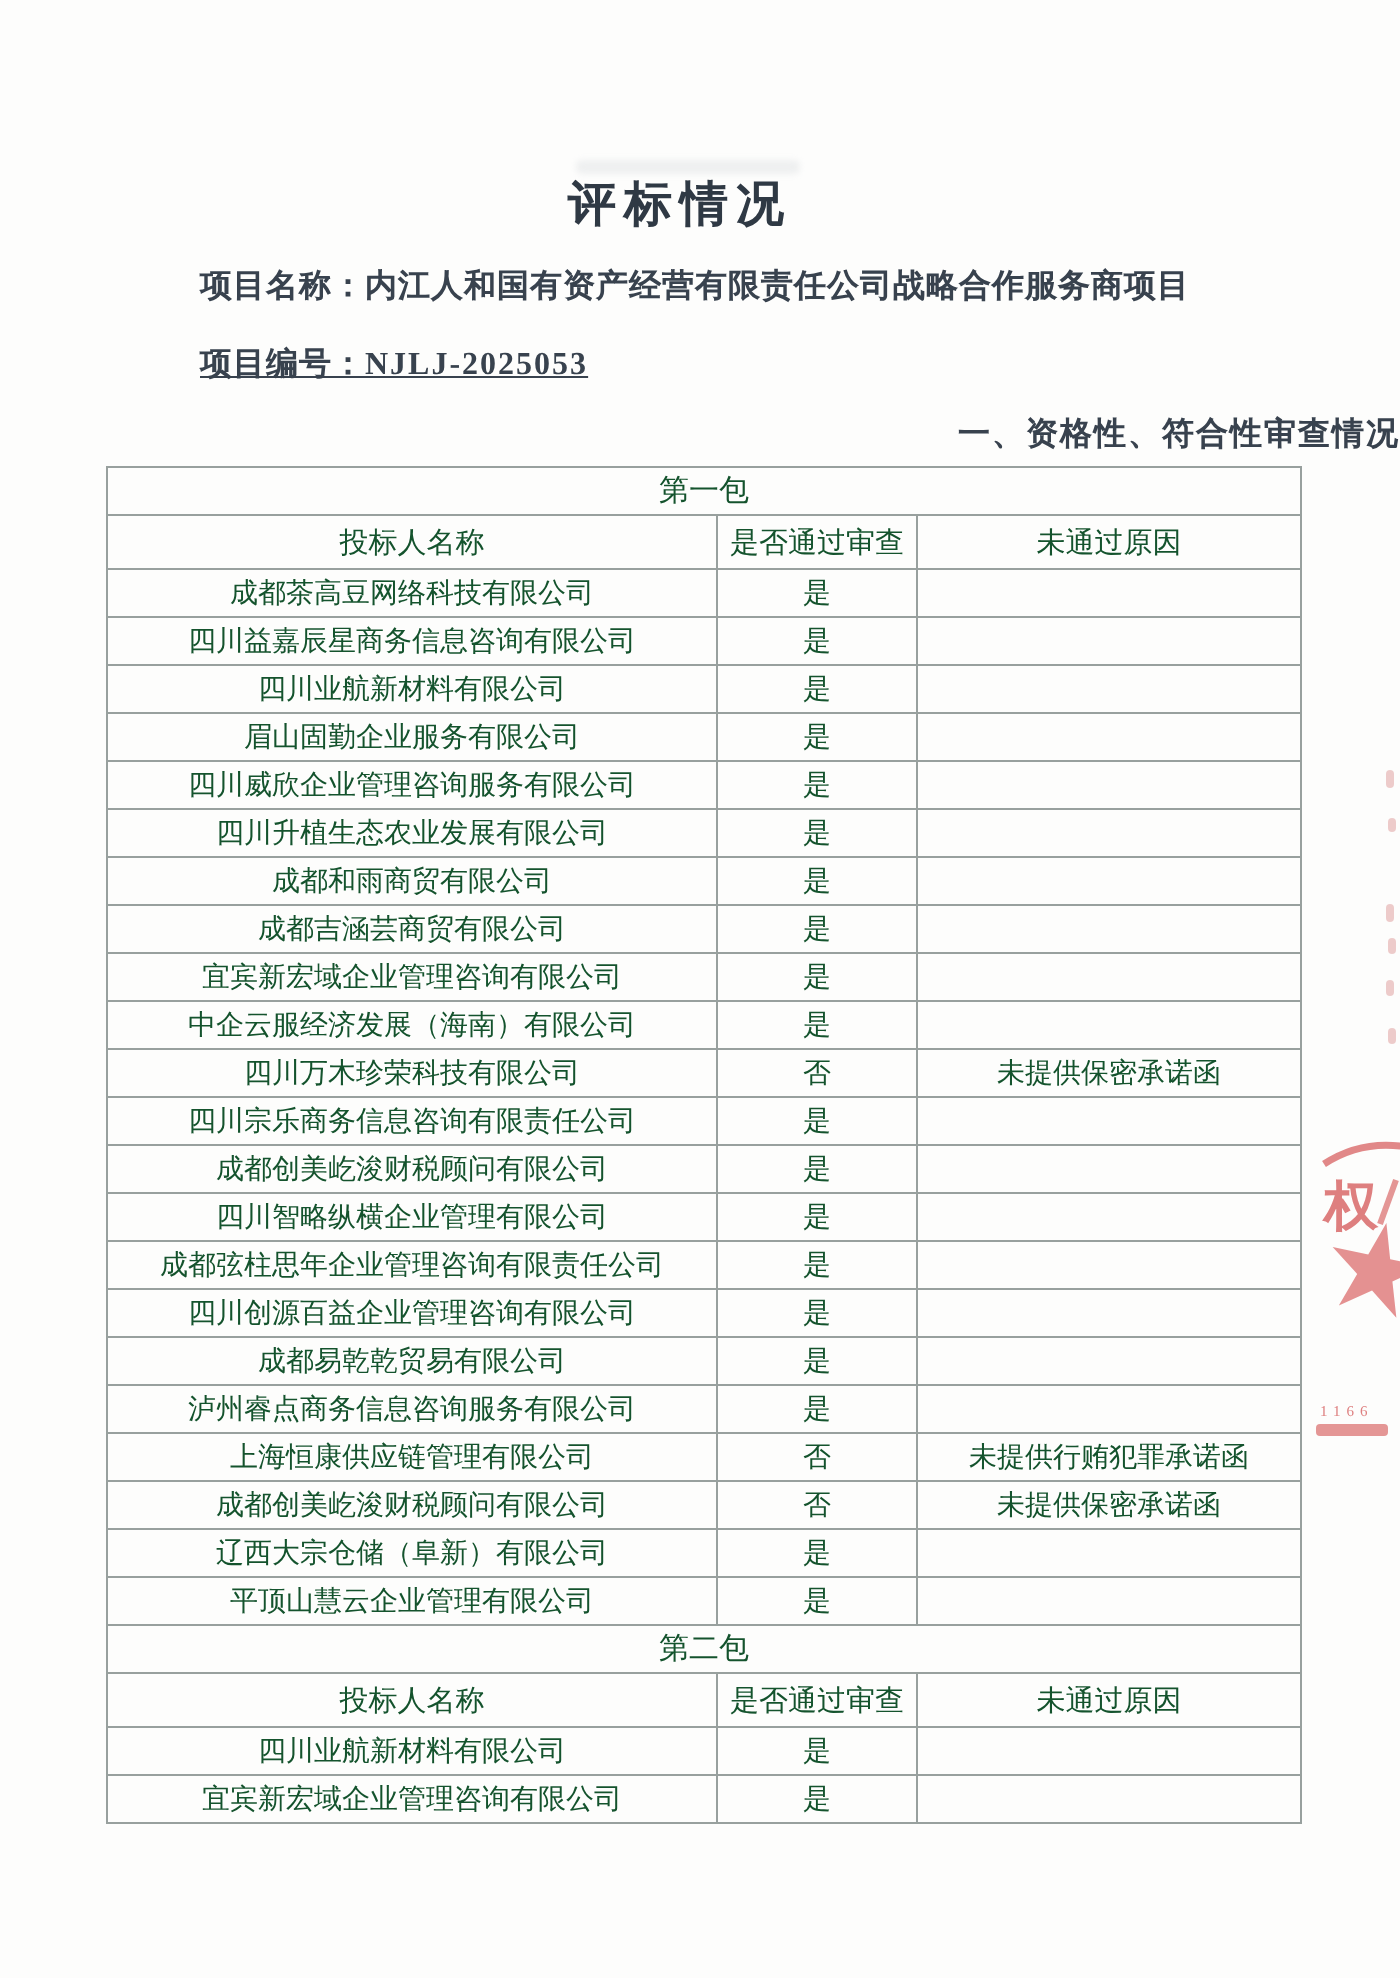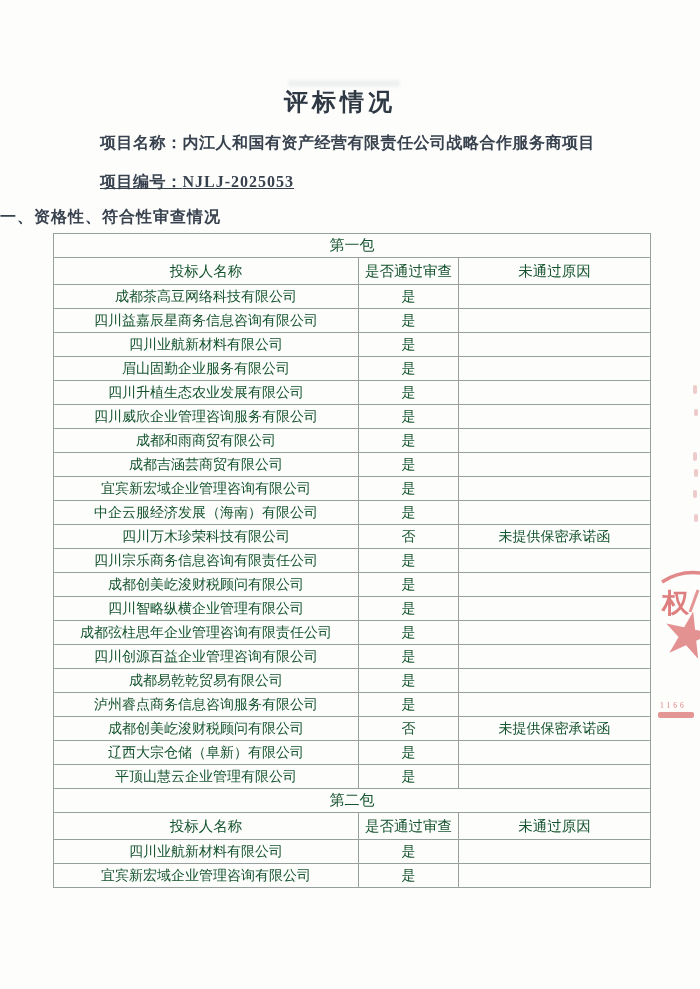--- a/index.html
+++ b/index.html
@@ -18,21 +18,21 @@
     letter-spacing:4px;color:#2f3944;padding-left:48px;
   }
   .meta-line{
     position:absolute;left:100px;font-size:16px;font-weight:bold;
     color:#38424e;letter-spacing:0.5px;white-space:nowrap;
   }
   .meta-name{top:133px;text-align:right;}
   .meta-no{top:172px;text-decoration:underline;}
   .meta-no .code{font-weight:bold;letter-spacing:1px;}
   .section-heading{
-    position:absolute;top:207px;left:0;width:700px;text-align:left;
+    position:absolute;top:207px;left:0;width:700px;text-align:right;
     font-size:16px;font-weight:bold;color:#38424e;letter-spacing:1px;
   }
   table.review{
     position:absolute;left:53px;top:233px;width:597px;
     border-collapse:collapse;table-layout:fixed;
     font-size:14px;color:#14532d;border-radius:17px;
   }
   table.review td{
     border:1px solid #98a09e;
     text-align:center;vertical-align:middle;
@@ -99,26 +99,26 @@
           <td>四川业航新材料有限公司</td>
           <td>是</td>
           <td></td>
         </tr>
         <tr>
           <td>眉山固勤企业服务有限公司</td>
           <td>是</td>
           <td></td>
         </tr>
         <tr>
+          <td>四川威欣企业管理咨询服务有限公司</td>
+          <td>是</td>
+          <td></td>
+        </tr>
+        <tr>
           <td>四川升植生态农业发展有限公司</td>
-          <td>是</td>
-          <td></td>
-        </tr>
-        <tr>
-          <td>四川威欣企业管理咨询服务有限公司</td>
           <td>是</td>
           <td></td>
         </tr>
         <tr>
           <td>成都和雨商贸有限公司</td>
           <td>是</td>
           <td></td>
         </tr>
         <tr>
           <td>成都吉涵芸商贸有限公司</td>
@@ -167,20 +167,25 @@
         </tr>
         <tr>
           <td>成都易乾乾贸易有限公司</td>
           <td>是</td>
           <td></td>
         </tr>
         <tr>
           <td>泸州睿点商务信息咨询服务有限公司</td>
           <td>是</td>
           <td></td>
+        </tr>
+        <tr>
+          <td>上海恒康供应链管理有限公司</td>
+          <td>否</td>
+          <td>未提供行贿犯罪承诺函</td>
         </tr>
         <tr>
           <td>成都创美屹浚财税顾问有限公司</td>
           <td>否</td>
           <td>未提供保密承诺函</td>
         </tr>
         <tr>
           <td>辽西大宗仓储（阜新）有限公司</td>
           <td>是</td>
           <td></td>

